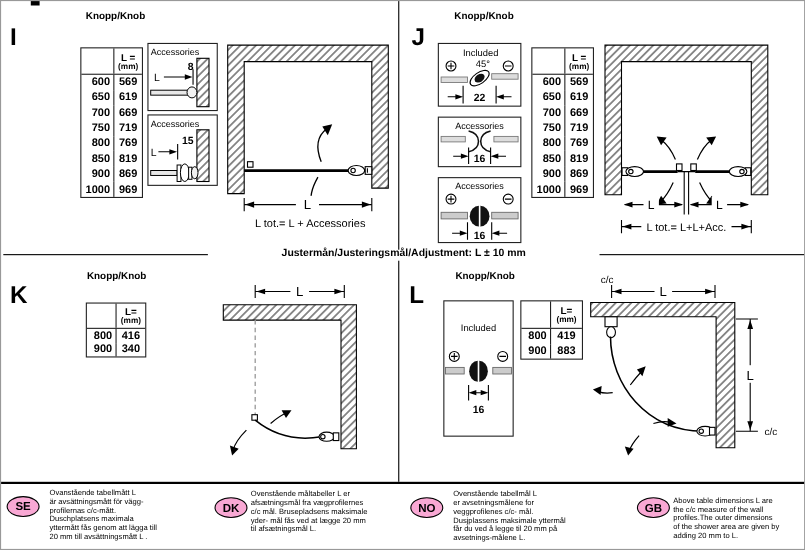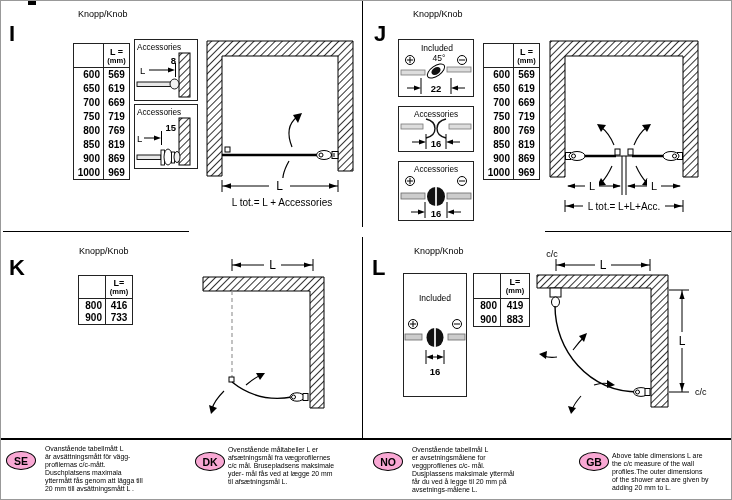--- a/index.html
+++ b/index.html
@@ -1,20 +1,20 @@
 <!DOCTYPE html>
 <html><head>
 <meta charset="utf-8">
 <style>
   html,body{margin:0;padding:0;background:#e8e8e8;}
   .page{position:relative;width:732px;height:500px;background:#fff;border:1px solid #999;
         box-sizing:border-box;font-family:"Liberation Sans",sans-serif;color:#000;overflow:hidden;}
   .abs{position:absolute;}
   .sec-letter{font-size:22px;font-weight:bold;line-height:1;}
-  .sec-title{font-size:9px;font-weight:normal;white-space:nowrap;padding-left:10px;}
+  .sec-title{font-size:9px;font-weight:bold;white-space:nowrap;padding-left:10px;}
   .vline{width:1px;background:#000;}
   .hline{height:1px;background:#000;}
   .hline2{height:2px;background:#000;}
   .divider-text{font-size:9.5px;font-weight:bold;text-align:center;white-space:nowrap;}
   
   .dtable{position:absolute;background:#fff;border:1px solid #222;box-sizing:border-box;
           display:flex;flex-direction:column;font-weight:bold;}
   .dt-head{display:flex;border-bottom:1px solid #222;align-items:stretch;}
   .dt-head .cb{display:flex;flex-direction:column;align-items:center;justify-content:center;padding:1px 0;}
   .dt-l1{font-size:9px;line-height:10px;}
@@ -40,20 +40,21 @@
 <body>
 
 <div class="page">
 
   <div class="crop-mark" style="left:27px;top:0;width:8px;height:4px"></div>
 
   <div class="abs vline" style="left:361px;top:0;height:226px"></div>
   <div class="abs vline" style="left:361px;top:236px;height:201px"></div>
   <div class="abs hline" style="left:2px;top:230px;width:186px"></div>
   <div class="abs hline" style="left:544px;top:230px;width:186px"></div>
+  <div class="abs divider-text" style="left:188px;top:224px;width:356px">Justermån/Justeringsmål/Adjustment: L ± 10 mm</div>
   <div class="abs hline2" style="left:0;top:437px;width:732px"></div>
 
   <div class="abs sec-letter" style="left:8px;top:22px">I</div>
   <div class="abs sec-title" style="left:67px;top:8px">Knopp/Knob</div>
 
   <div class="dtable" style="left:72px;top:42px;width:57px;height:137px">
     <div class="dt-head" style="height:23px">
       <div class="ca"></div>
       <div class="cb">
           <span class="dt-l1">L =</span>
@@ -380,21 +381,21 @@
           <span class="dt-l2">(mm)</span>
         </div>
     </div>
     <div class="dt-body">
       <div class="dt-row">
           <span class="ca">800</span>
           <span class="cb">416</span>
         </div>
       <div class="dt-row">
           <span class="ca">900</span>
-          <span class="cb">733</span>
+          <span class="cb">340</span>
         </div>
     </div>
   </div>
 
   <svg class="abs" style="left:195px;top:250px" width="150" height="175" viewBox="0 0 150 175">
     <defs>
         <pattern id="hK" patternUnits="userSpaceOnUse" width="5" height="5" patternTransform="rotate(45)">
           <line x1="2.5" y1="0" x2="2.5" y2="5" stroke="#333" stroke-width="1"></line>
         </pattern>
       </defs>

